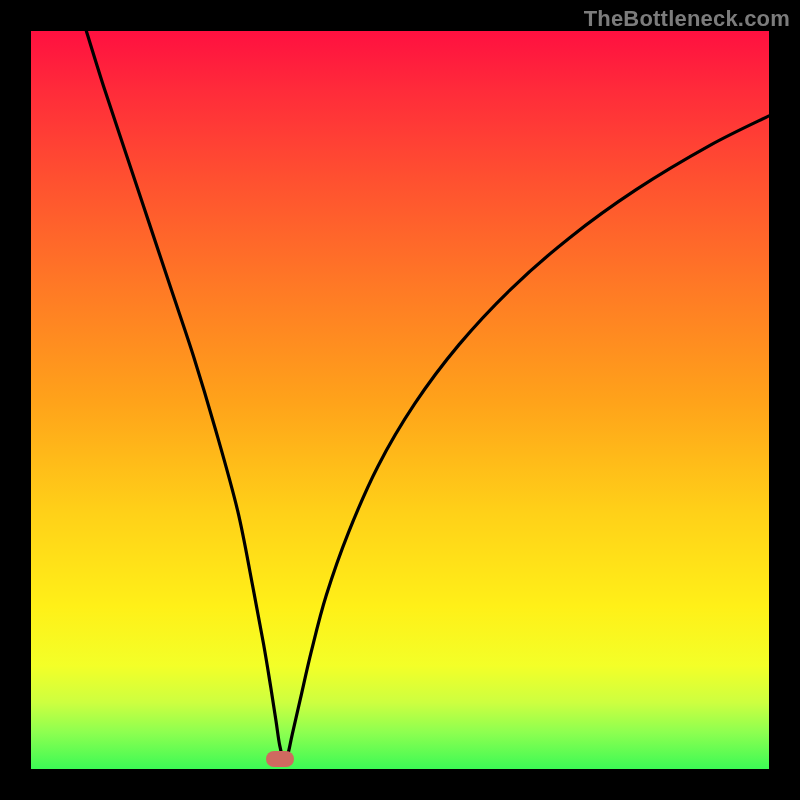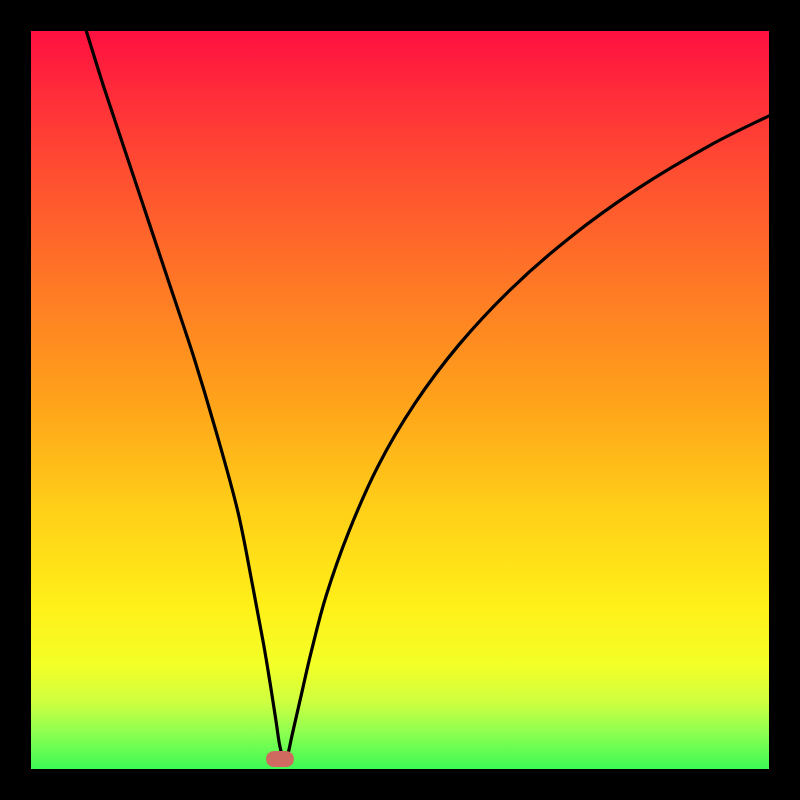--- a/index.html
+++ b/index.html
@@ -74,13 +74,14 @@
 <div class="frame">
   <div class="plot-area">
 
     <svg class="curve" viewBox="0 0 738 738" preserveAspectRatio="none">
       <path id="curve-path" fill="none" stroke-width="3.2" stroke-linejoin="round" stroke-linecap="round" d="M 55.35 0 C 58.425 9.839999999999995, 67.035 38.12999999999995, 73.8 59.039999999999964 C 80.565 79.94999999999997, 88.56 103.32000000000004, 95.94 125.46000000000004 C 103.32 147.60000000000005, 110.7 169.74, 118.08 191.88 C 125.46 214.01999999999998, 132.84 236.16000000000003, 140.22 258.3 C 147.6 280.44, 154.98000000000002 301.34999999999997, 162.36 324.71999999999997 C 169.74 348.09, 177.12 372.69, 184.5 398.52 C 191.88 424.34999999999997, 200.49 453.87, 206.64000000000001 479.7 C 212.79000000000002 505.53, 217.095 531.36, 221.4 553.5 C 225.705 575.64, 229.395 595.3199999999999, 232.47 612.54 C 235.545 629.76, 237.759 643.905, 239.85 656.8199999999999 C 241.941 669.7349999999999, 243.54000000000002 680.4359999999999, 245.01600000000002 690.03 C 246.49200000000002 699.624, 247.353 707.865, 248.70600000000002 714.384 C 250.05900000000003 720.903, 251.781 727.668, 253.134 729.144 C 254.48699999999997 730.62, 255.47099999999995 727.5450000000001, 256.82399999999996 723.24 C 258.17699999999996 718.935, 259.161 712.539, 261.252 703.314 C 263.343 694.0889999999999, 266.172 681.789, 269.37 667.89 C 272.568 653.991, 276.135 637.14, 280.44 619.92 C 284.745 602.6999999999999, 289.05 584.25, 295.2 564.57 C 301.34999999999997 544.8900000000001, 308.72999999999996 523.365, 317.34 501.84000000000003 C 325.95 480.31500000000005, 335.78999999999996 456.94500000000005, 346.85999999999996 435.42 C 357.92999999999995 413.895, 370.23 392.985, 383.76 372.69 C 397.28999999999996 352.395, 412.04999999999995 332.71500000000003, 428.03999999999996 313.65000000000003 C 444.03 294.58500000000004, 461.25 276.135, 479.7 258.3 C 498.15 240.465, 517.83 223.245, 538.74 206.64 C 559.65 190.03499999999997, 581.79 174.04499999999996, 605.16 158.66999999999996 C 628.53 143.29499999999996, 656.82 126.68999999999998, 678.96 114.38999999999999 C 701.1 102.08999999999999, 728.16 89.79, 738 84.87" stroke="#000000"></path>
     </svg>
 
     <div id="min-marker" class="marker" style="left: 249.444px; top: 728.406px; background: rgb(207, 106, 96);"></div>
   </div>
 
+  <div class="watermark">TheBottleneck.com</div>
 </div>
 
 </body></html>

